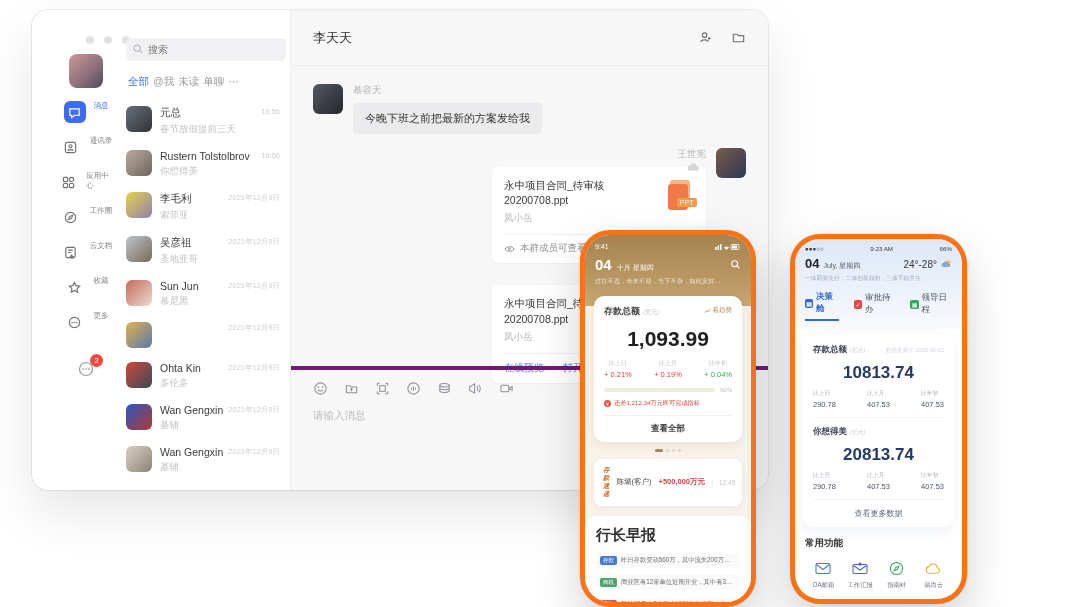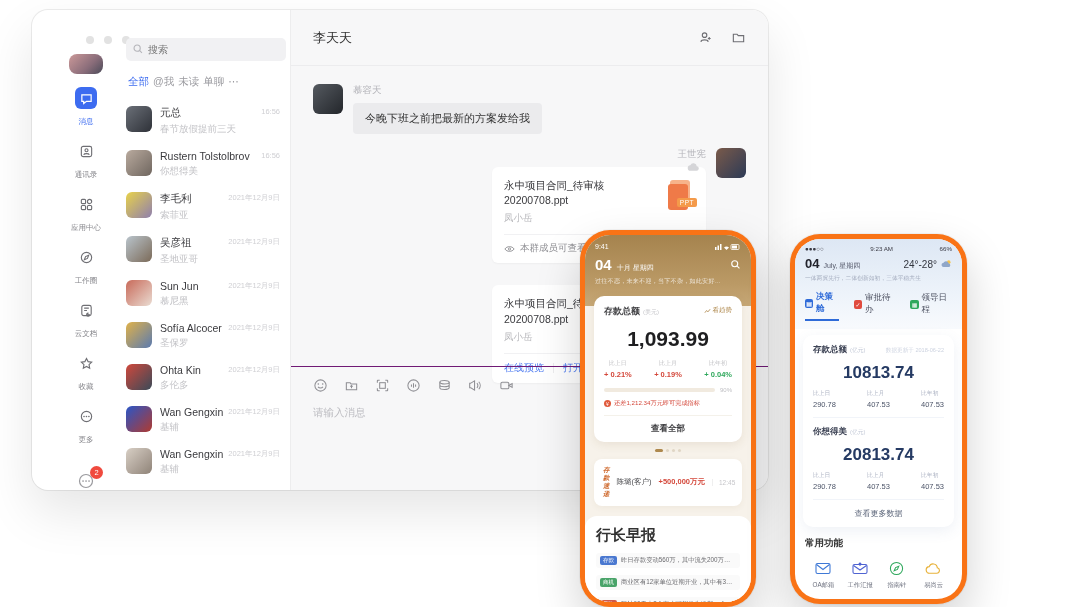--- a/index.html
+++ b/index.html
@@ -10,21 +10,21 @@
   
   .win { position:absolute; left:32px; top:10px; width:736px; height:480px; background:#fff;
          border-radius:16px; box-shadow:0 22px 50px rgba(0,0,0,.10), 0 0 0 1px #ededed; }
   .dots { position:absolute; left:54px; top:26px; display:flex; gap:10px; }
   .dot { width:8px; height:8px; border-radius:50%; background:#e2e2e2; }
 
   .rail { position:absolute; left:26px; top:0; width:56px; height:100%;
           display:flex; flex-direction:column; align-items:center; padding-top:44px; gap:13px; }
   .rail .avatar-me { width:34px; height:34px; border-radius:8px;
           background:linear-gradient(135deg,#c99,#8a6d7a 60%,#4a4a58); }
-  .rail-item { display:flex; flex-direction:column; align-items:center; gap:8px; color:#7d7d82; cursor:default; }
+  .rail-item { display:flex; flex-direction:row; gap:8px; color:#7d7d82; cursor:default; }
   .rail-item .ric { width:22px; height:22px; display:flex; align-items:center; justify-content:center; color:#6f6f74; }
   .rail-item .rlabel { font-size:7.5px; color:#86868b; }
   .rail-item.active .ric { background:#3d6cf0; border-radius:6px; color:#fff; }
   .rail-item.active .rlabel { color:#3d6cf0; }
   .rail-support { margin-top:14px; position:relative; color:#9a9a9e; }
   .badge-red { position:absolute; top:-6px; right:-8px; min-width:13px; height:13px; border-radius:7px;
                background:#f04a3e; color:#fff; font-size:7.5px; display:flex; align-items:center; justify-content:center; padding:0 3px; }
 
   .list { position:absolute; left:82px; top:0; width:176px; height:100%; overflow:hidden; }
   .search-row { margin:28px 12px 0 12px; display:flex; gap:8px; }
@@ -74,21 +74,21 @@
               padding:1px 3px; border-radius:2px; letter-spacing:.5px; }
   .fc-div { border-top:1px solid #f1f1f3; margin-top:9px; }
   .fc-foot { display:flex; align-items:center; gap:5px; padding-top:7px; font-size:9.5px; color:#8d8d92; }
   .caret { width:0; height:0; border-left:3px solid transparent; border-right:3px solid transparent; border-top:4px solid #b5b5ba; }
   .cloud-mini { position:absolute; top:-4px; right:6px; color:#d5d5d8; }
   .msg-out2 { margin-top:22px; display:flex; justify-content:flex-end; padding-right:40px; }
   .fc-actions { display:flex; gap:0; padding-top:7px; font-size:10px; color:#4a78f0; align-items:center; }
   .fc-actions .act { padding:0 9px; }
   .fc-actions .act:first-child { padding-left:0; }
   .fc-actions .sep { width:1px; height:10px; background:#ececee; }
-  .composer { position:absolute; left:0; right:0; bottom:0; height:124px; border-top:1px solid #701a75; padding:11px 22px; }
+  .composer { position:absolute; left:0; right:0; bottom:0; height:124px; border-top:4px solid #701a75; padding:11px 22px; }
   .tools { display:flex; gap:16px; color:#8e8e93; }
   .input-ph { margin-top:13px; font-size:10.5px; color:#bdbdc2; }
 
   
   .phone { position:absolute; background:#f97316; border-radius:30px; padding:5px;
            box-shadow:0 20px 45px rgba(0,0,0,.18), 0 0 0 1px rgba(0,0,0,.04); }
   .screen { width:100%; height:100%; border-radius:25px; overflow:hidden; position:relative; }
 
   
   .phone.gold { left:580px; top:230px; width:176px; height:377px; z-index:5; }
@@ -103,21 +103,21 @@
   .g-card { background:#fff; border-radius:10px; margin:-10px 9px 0 9px; padding:9px 10px 0 10px;
             box-shadow:0 3px 10px rgba(120,90,40,.10); position:relative; }
   .g-card-top { display:flex; align-items:baseline; gap:3px; }
   .g-label { font-size:9px; font-weight:bold; color:#3f3f42; }
   .g-unit { font-size:6px; color:#c6c6ca; }
   .g-trend { margin-left:auto; font-size:6.5px; color:#b08a4f; display:flex; align-items:center; gap:2px; }
   .g-value { text-align:center; font-size:21px; font-weight:bold; color:#1e1e20; margin:9px 0 8px 0; }
   .g-stats { display:flex; justify-content:space-between; }
   .g-stat { text-align:center; }
   .g-stat .sl { font-size:6px; color:#c0c0c4; }
-  .g-stat .sv { font-size:7.5px; font-weight:bold; margin-top:2px; color:#d4483b; }
+  .g-stat .sv { font-size:7.5px; font-weight:normal; margin-top:2px; color:#d4483b; }
   .g-stat:last-child .sv { color:#2fa85c; }
   .g-prog-row { display:flex; align-items:center; gap:5px; margin-top:8px; }
   .g-track { flex:1; height:4px; border-radius:2px; background:#f1eadf; overflow:hidden; }
   .g-fill { width:86%; height:100%; border-radius:2px; background:linear-gradient(90deg,#7d5f33,#c49a5e); }
   .g-pct { font-size:6px; color:#c0c0c4; }
   .g-note { display:flex; align-items:center; gap:3px; margin-top:6px; font-size:6.2px; color:#d4483b; }
   .g-coin { width:7px; height:7px; border-radius:50%; background:#e05a3c; color:#fff; font-size:5px;
             display:flex; align-items:center; justify-content:center; }
   .g-viewall { border-top:1px solid #f4f1ea; margin-top:7px; text-align:center;
                font-size:8.5px; color:#3f3f42; font-weight:bold; padding:7px 0; }
@@ -323,24 +323,20 @@
         <div class="chat-item">
           <span class="cav c4"></span>
           <span class="cmain">
               <div class="cname">Sun Jun</div>
           <div class="cprev">慕尼黑</div>
             </span>
           <span class="ctime">2021年12月9日</span>
         </div>
         <div class="chat-item">
           <span class="cav c5"></span>
-          <span class="cmain">
-              <div class="cname">Sofía Alcocer</div>
-          <div class="cprev">圣保罗</div>
-            </span>
           <span class="ctime">2021年12月9日</span>
         </div>
         <div class="chat-item">
           <span class="cav c6"></span>
           <span class="cmain">
               <div class="cname">Ohta Kin</div>
           <div class="cprev">多伦多</div>
             </span>
           <span class="ctime">2021年12月9日</span>
         </div>

